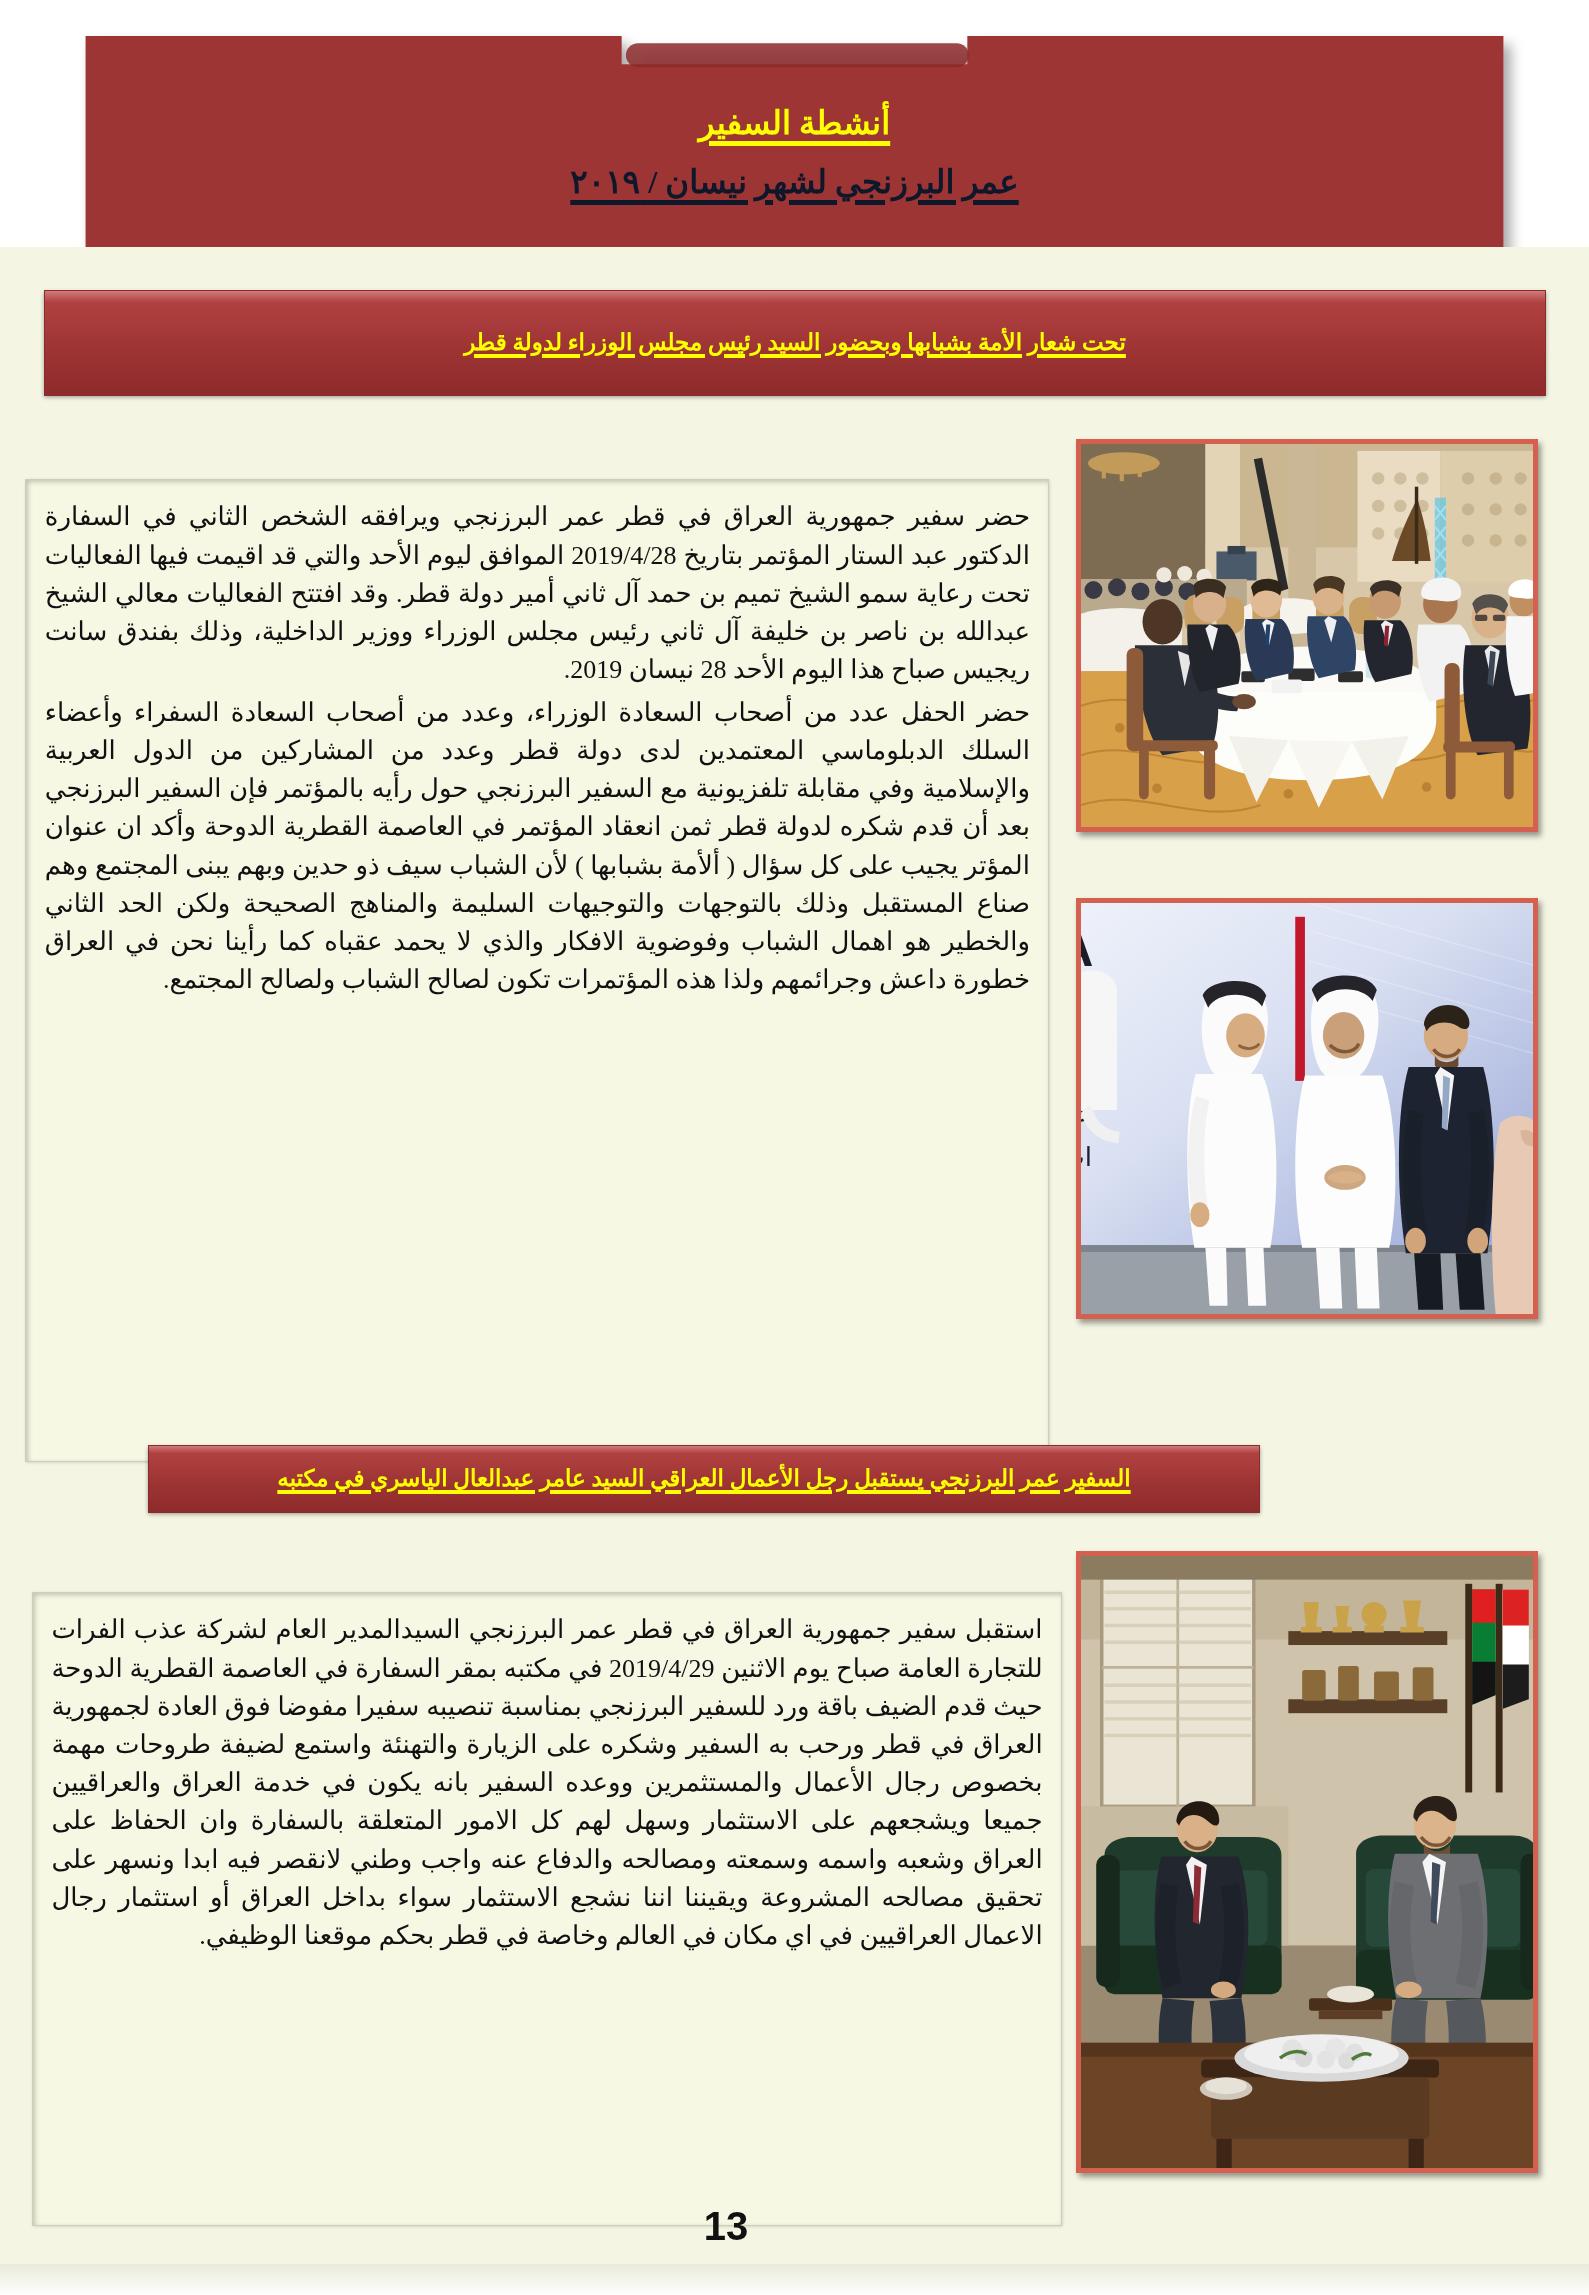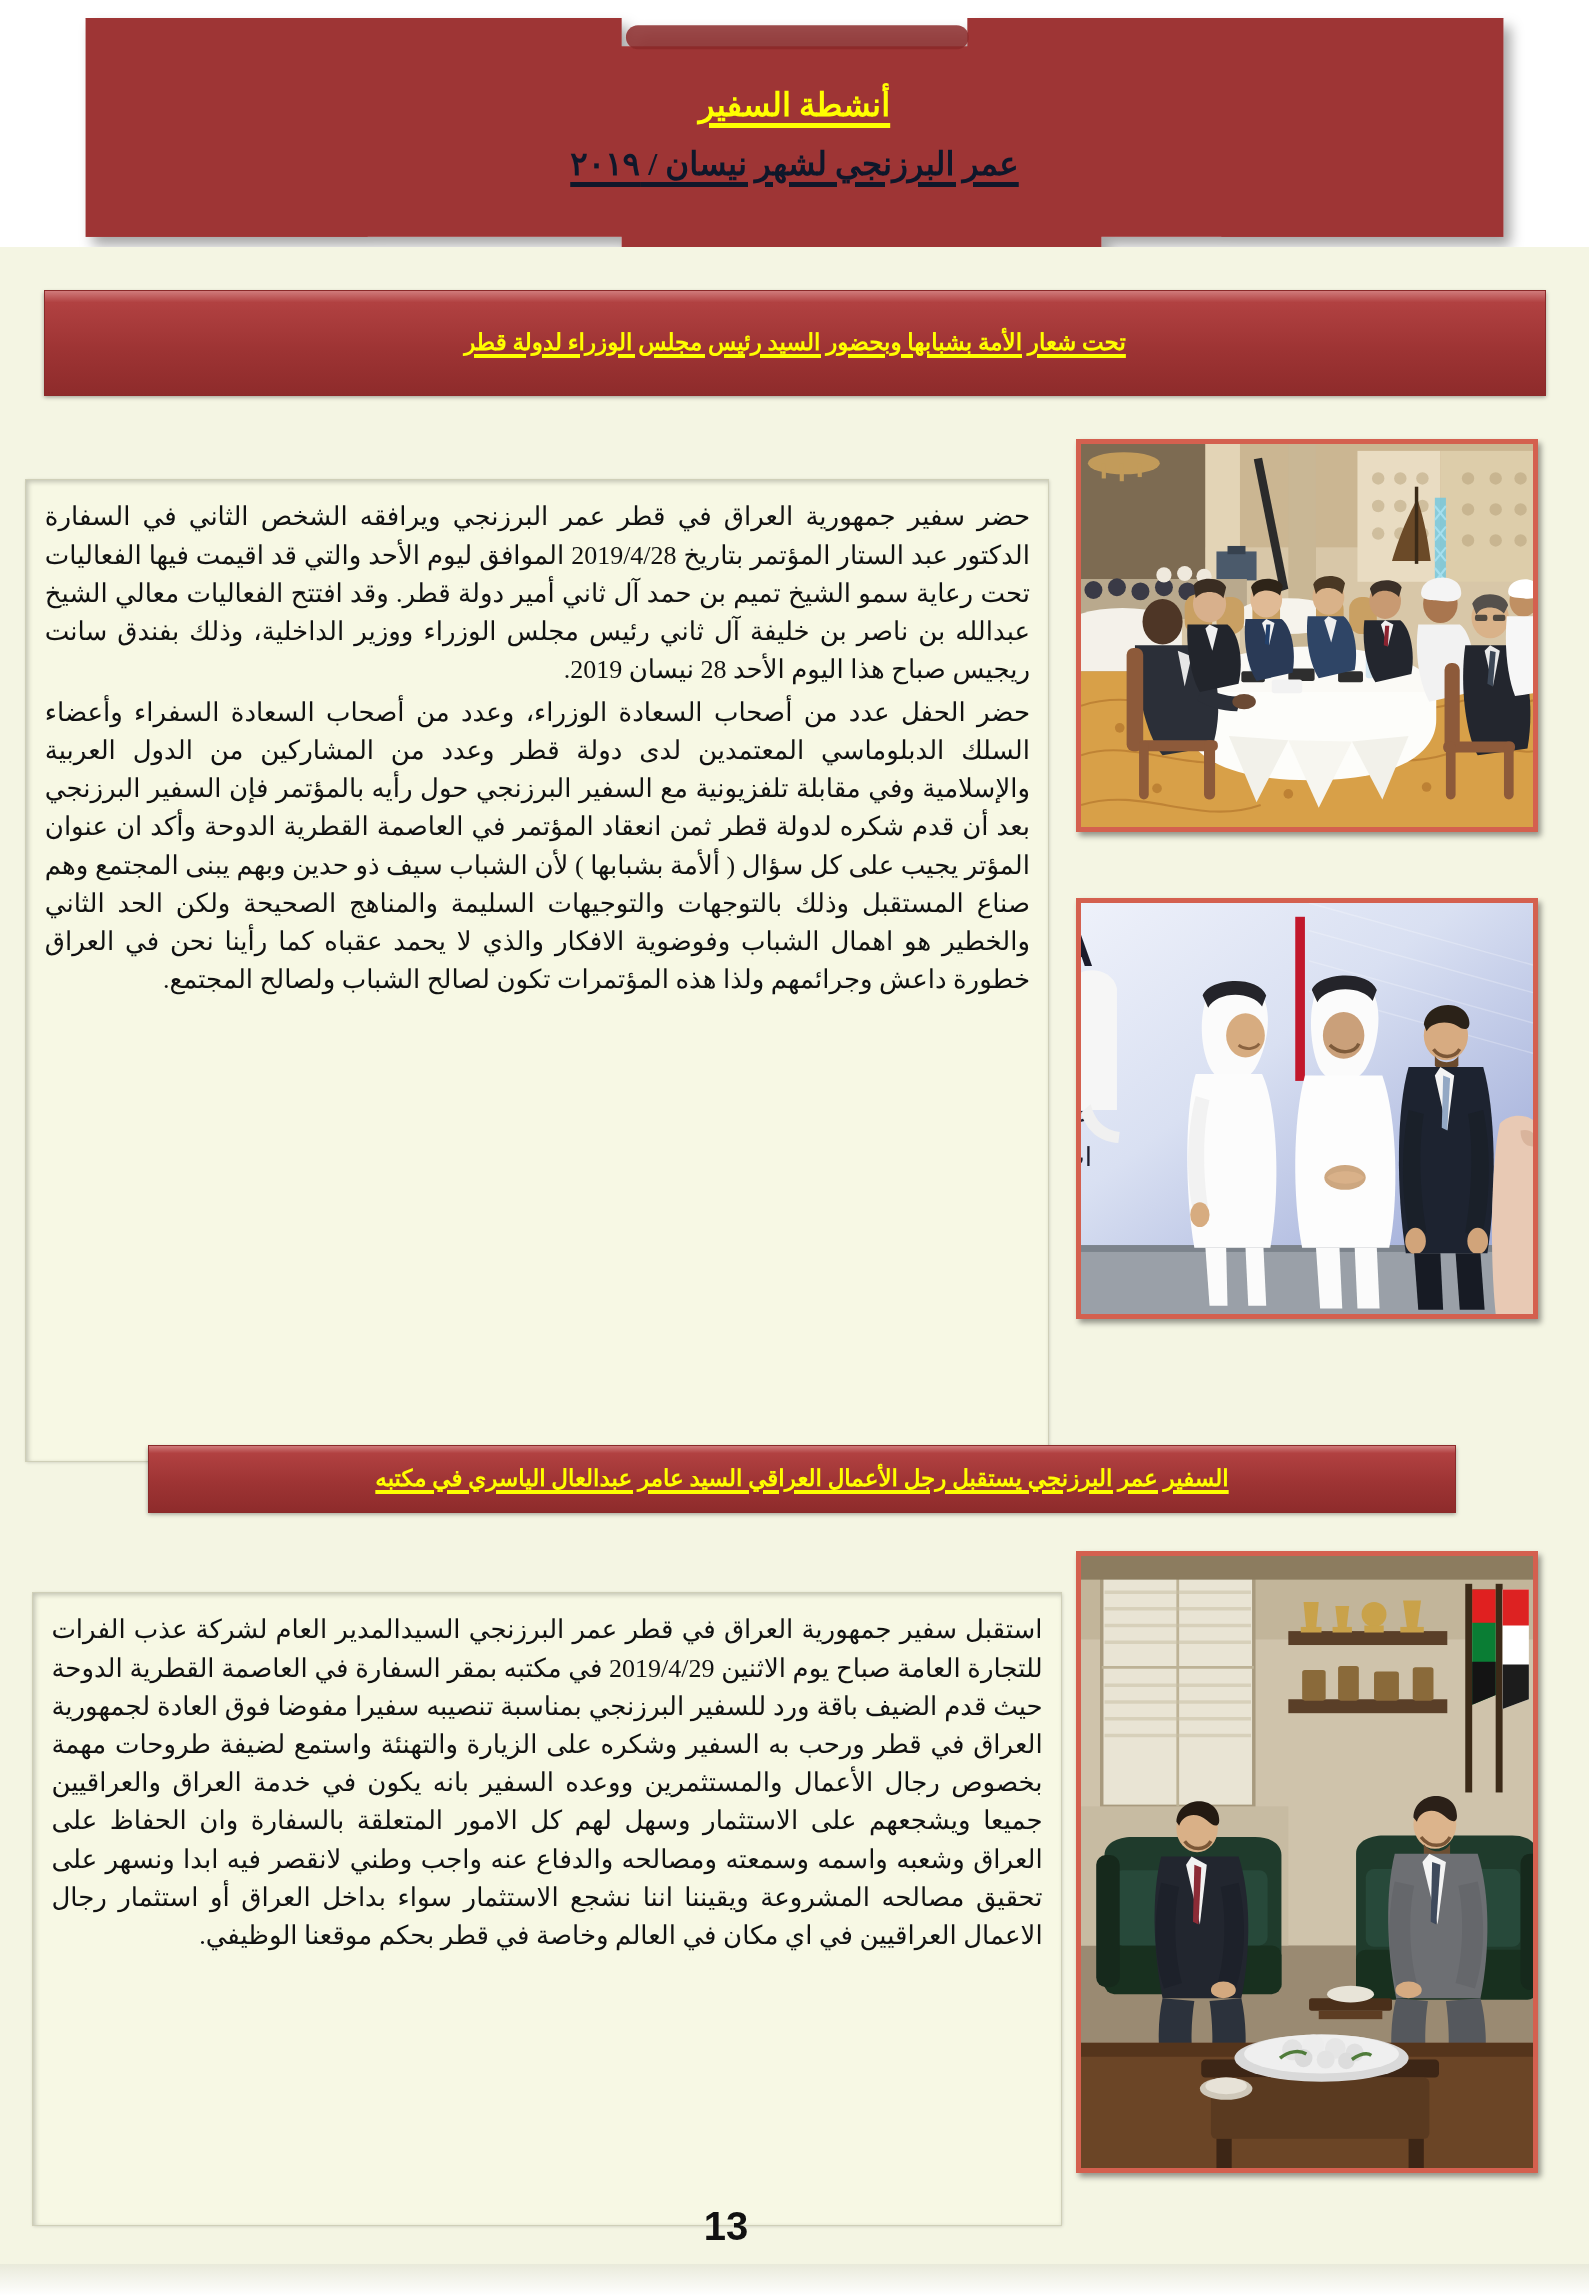--- a/index.html
+++ b/index.html
@@ -12,21 +12,21 @@
   .page{
     position:relative;width:1589px;height:2295px;
     background:#f4f5e3;
     box-sizing:border-box;
   }
   
   .top-white{
     position:absolute;left:0;top:0;width:1589px;height:254px;background:#ffffff;
   }
   
-  .ribbon-wrap{position:absolute;left:0;top:4px;width:1346px;height:261px;}
+  .ribbon-wrap{position:absolute;left:0;top:22px;width:1346px;height:261px;}
   .ribbon-svg{position:absolute;left:0;top:0;}
   .ribbon-text{
     position:absolute;left:0;top:0;width:1589px;height:261px;
     display:flex;flex-direction:column;align-items:center;justify-content:center;
     gap:21px;
   }
   .ribbon-line1{
     color:#ffff00;font-weight:bold;font-size:32.5px;
     text-decoration:underline;text-underline-offset:7px;
     text-decoration-thickness:5px;
@@ -415,21 +415,21 @@
         <path d="M542,508 L548,590 L584,590 L578,508 Z" fill="#171b24"></path>
       </g>
 
       <g>
         <path d="M606,320 C624,300 666,306 668,340 L668,596 L600,596 C592,520 592,384 606,320 Z" fill="#e8c9b4"></path>
         <path d="M636,330 C650,326 662,336 660,352 C646,356 636,348 636,330 Z" fill="#d9b49c"></path>
       </g>
     </svg>
   </div>
 
-  <div class="headline" style="left:148px;top:1445px;width:1308px;height:68px;">
+  <div class="headline" style="left:148px;top:1445px;width:1112px;height:68px;">
     <div class="headline-line">السفير عمر البرزنجي يستقبل رجل الأعمال العراقي السيد عامر عبدالعال الياسري في مكتبه</div>
   </div>
 
   <div class="textbox" style="left:32px;top:1545px;width:1030px;height:634px;">
     <p class="para">استقبل سفير جمهورية العراق في قطر عمر البرزنجي السيدالمدير العام لشركة عذب الفرات للتجارة العامة صباح يوم الاثنين 2019/4/29 في مكتبه بمقر السفارة في العاصمة القطرية الدوحة حيث قدم الضيف باقة ورد للسفير البرزنجي بمناسبة تنصيبه سفيرا مفوضا فوق العادة لجمهورية العراق في قطر ورحب به السفير وشكره على الزيارة والتهنئة واستمع لضيفة طروحات مهمة بخصوص رجال الأعمال والمستثمرين ووعده السفير بانه يكون في خدمة العراق والعراقيين جميعا ويشجعهم على الاستثمار وسهل لهم كل الامور المتعلقة بالسفارة وان الحفاظ على العراق وشعبه واسمه وسمعته ومصالحه والدفاع عنه واجب وطني لانقصر فيه ابدا ونسهر على تحقيق مصالحه المشروعة ويقيننا اننا نشجع الاستثمار سواء بداخل العراق أو استثمار رجال الاعمال العراقيين في اي مكان في العالم وخاصة في قطر بحكم موقعنا الوظيفي.</p>
   </div>
 
   <div class="photo" style="left:1076px;top:1551px;width:462px;height:622px;">
     <svg viewBox="0 0 654 880" preserveAspectRatio="none">
 

